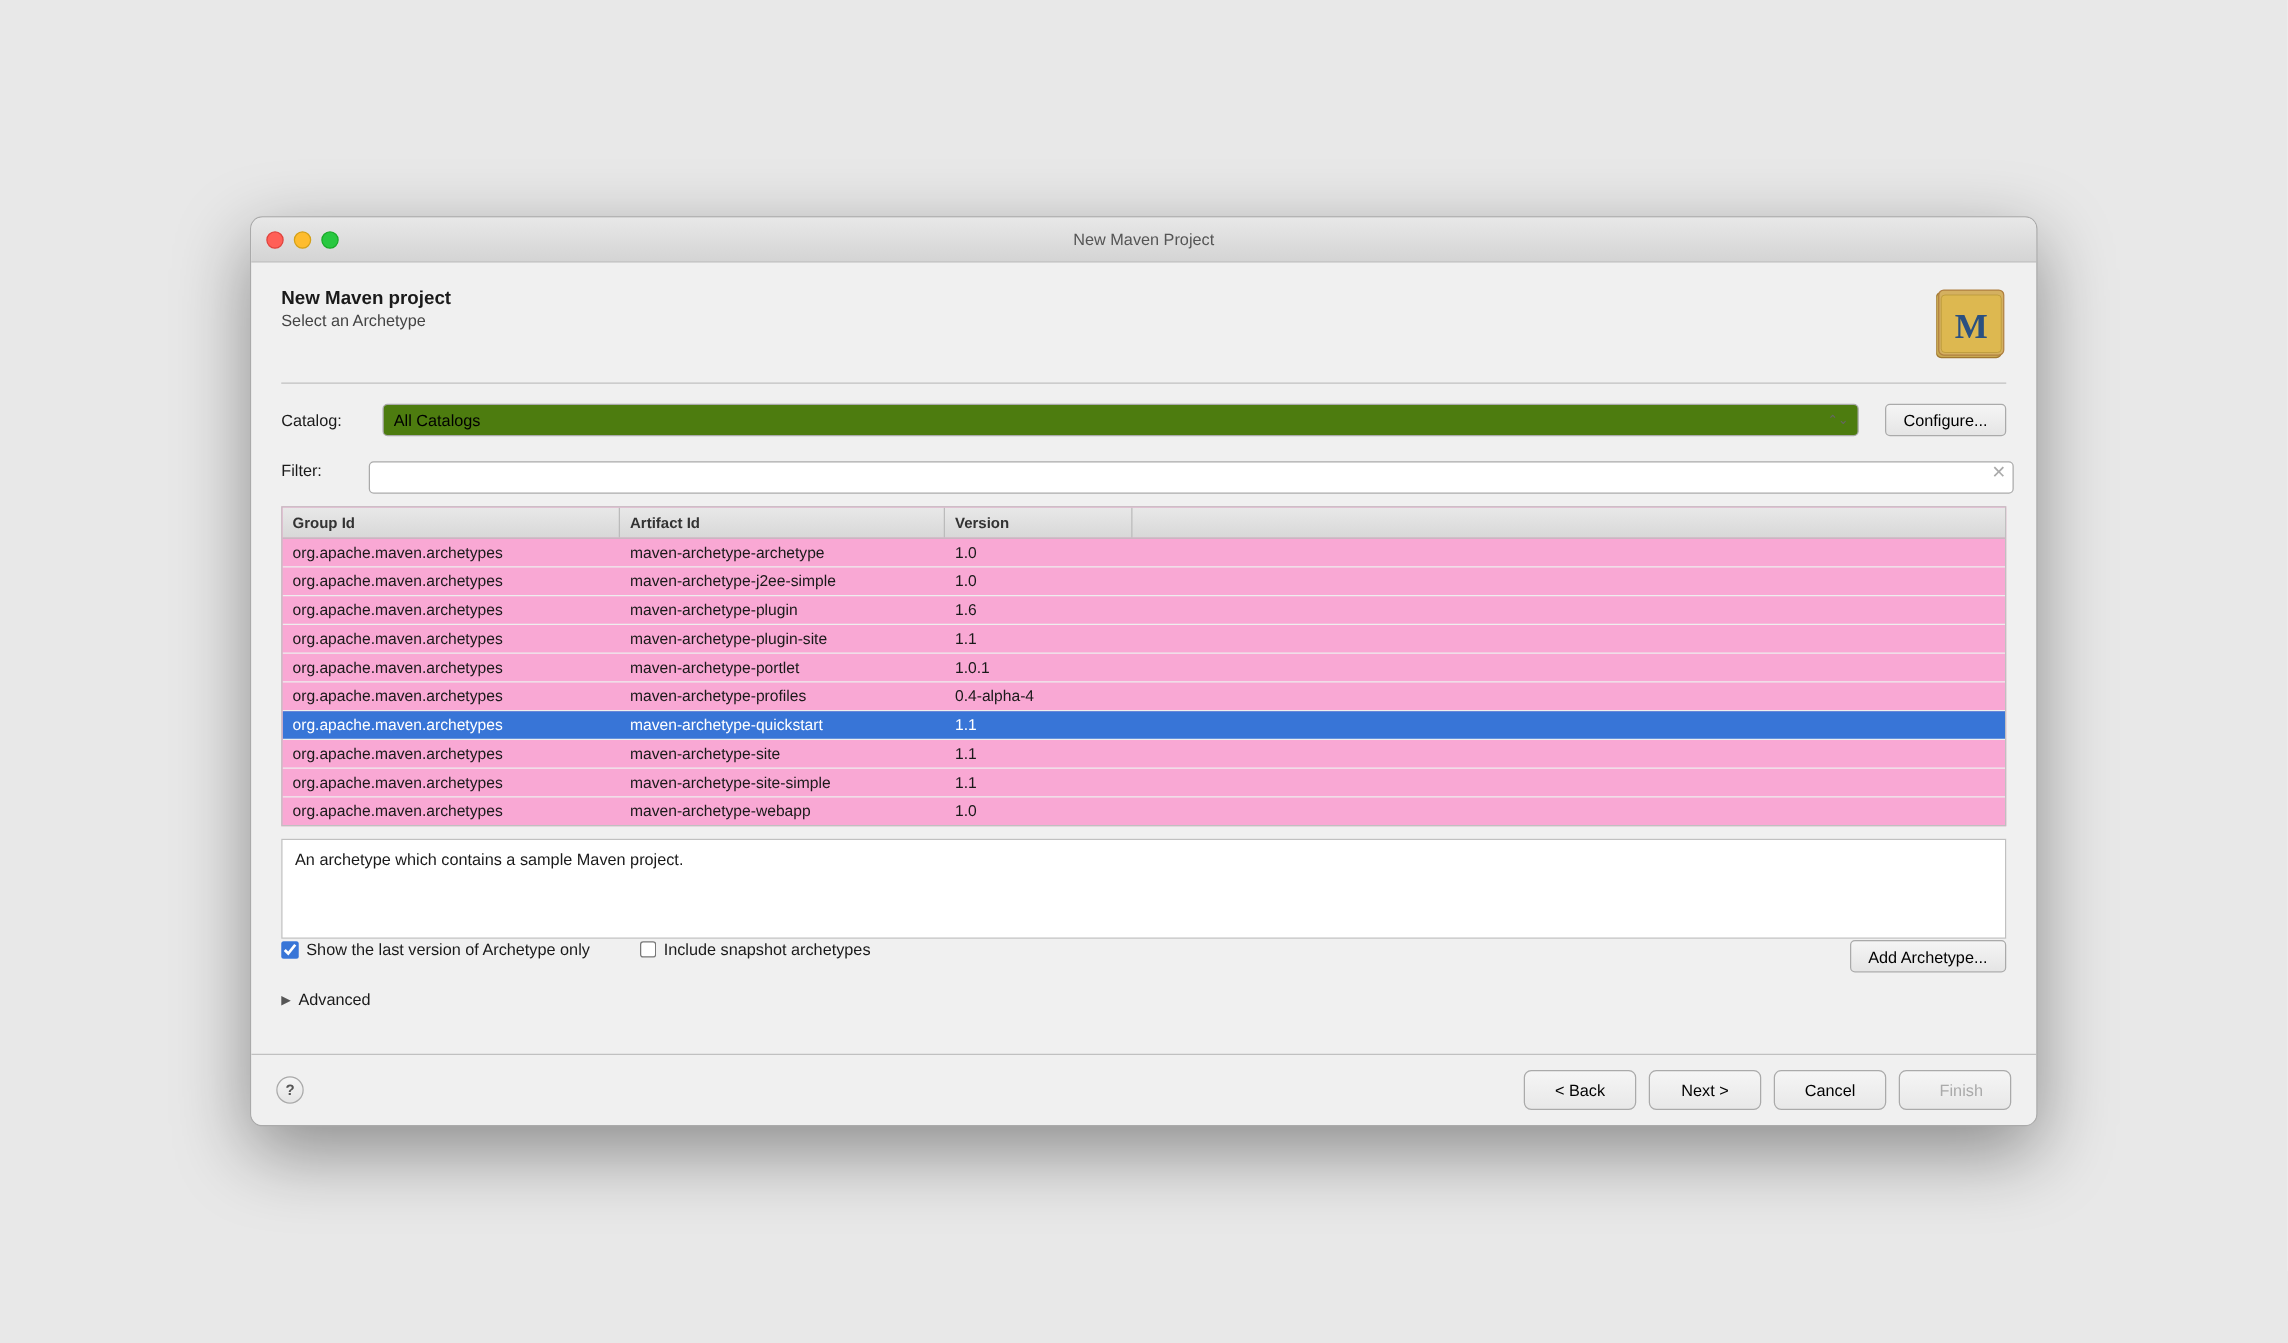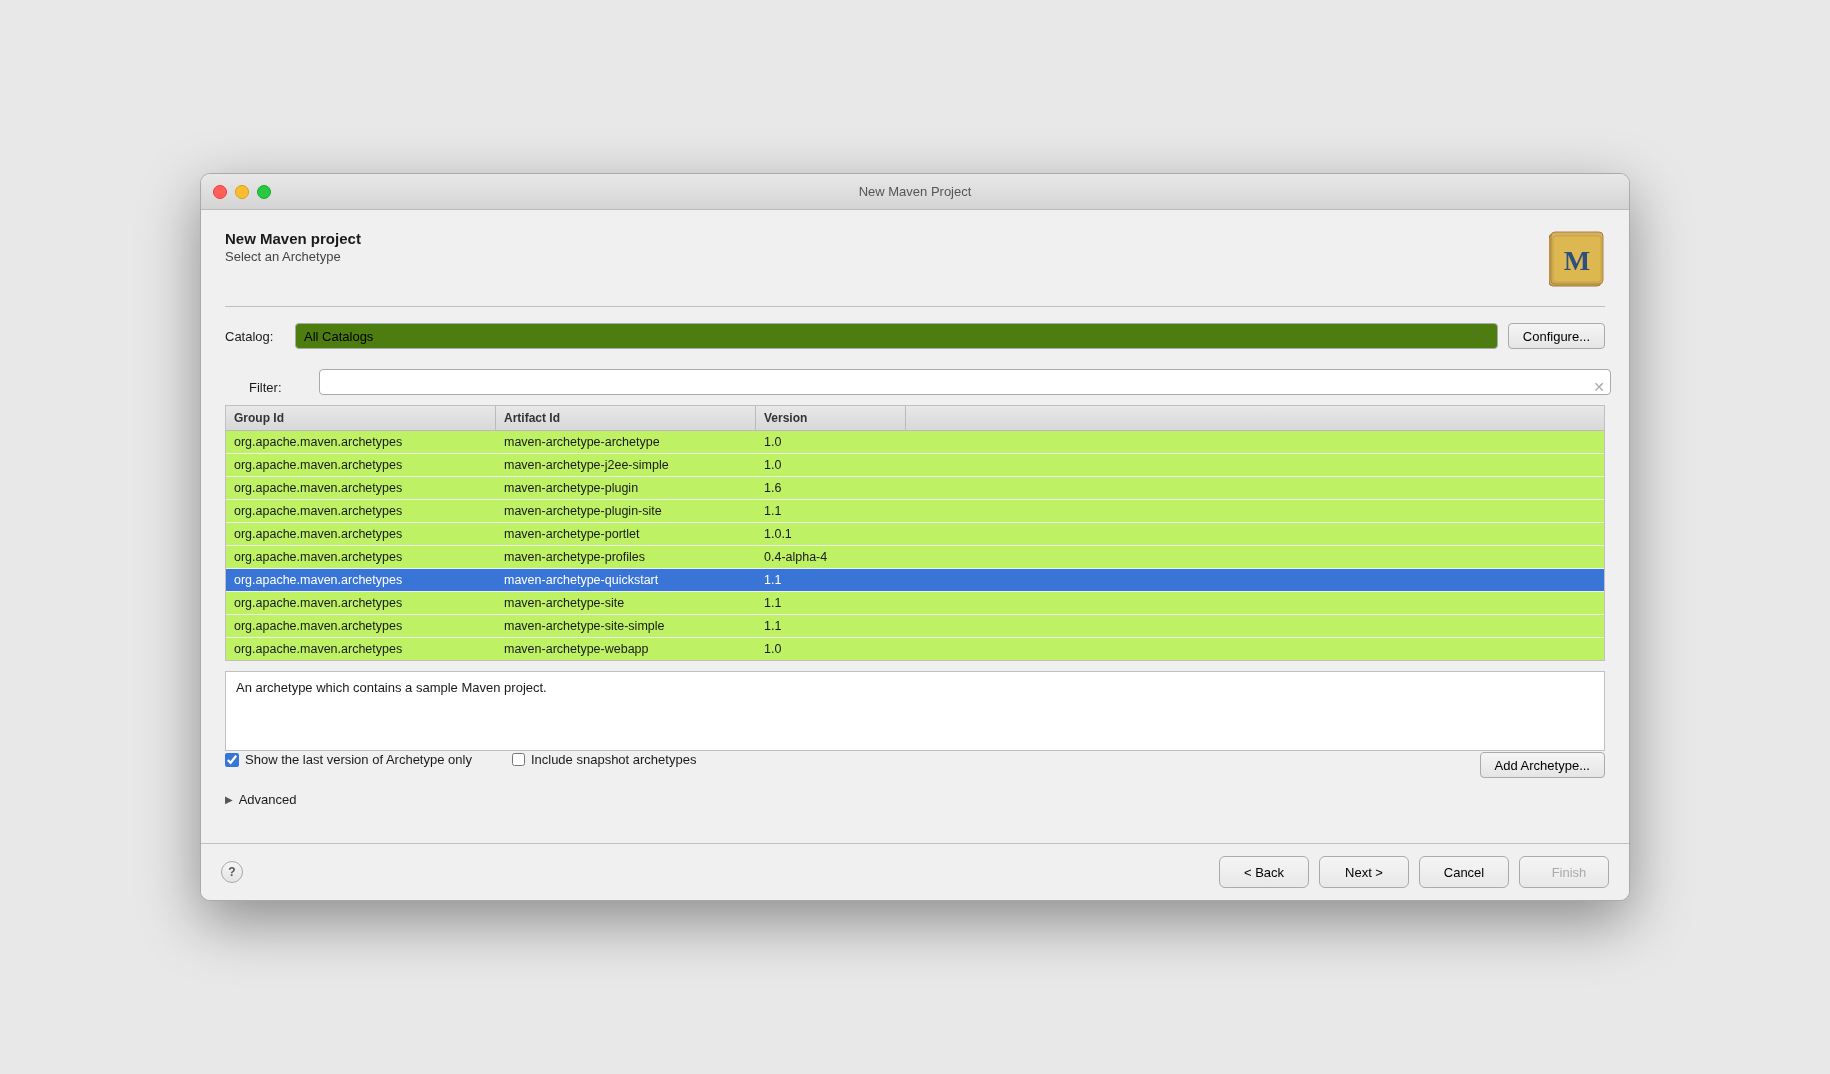--- a/index.html
+++ b/index.html
@@ -72,21 +72,21 @@
     }
     .separator {
       border: none;
       border-top: 1px solid #c0c0c0;
       margin-bottom: 16px;
     }
     .form-row {
       display: flex;
       align-items: center;
       margin-bottom: 20px;
-      gap: 10px;
+      gap: 21px;
     }
     .form-label {
       font-size: 13px;
       color: #1a1a1a;
       min-width: 60px;
     }
     .select-wrapper {
       flex: 1;
       position: relative;
     }
@@ -132,28 +132,27 @@
     }
     .clear-icon {
       margin-left: -28px;
       color: #aaa;
       font-size: 14px;
       cursor: pointer;
       z-index: 1;
     }
     .filter-row {
       display: flex;
-      align-items: flex-end;
+      align-items: flex-start;
       margin-bottom: 10px;
       gap: 10px;
-      margin-left: 24px;
     }
     .table-container {
       border: 1px solid #c0c0c0;
-      background: #bef264;
+      background: #f9a8d4;
       margin-bottom: 10px;
       overflow: hidden;
     }
     .table-header {
       display: grid;
       grid-template-columns: 270px 260px 150px 1fr;
       background: linear-gradient(to bottom, #e8e8e8, #d8d8d8);
       border-bottom: 1px solid #bbb;
     }
     .table-header-cell {

